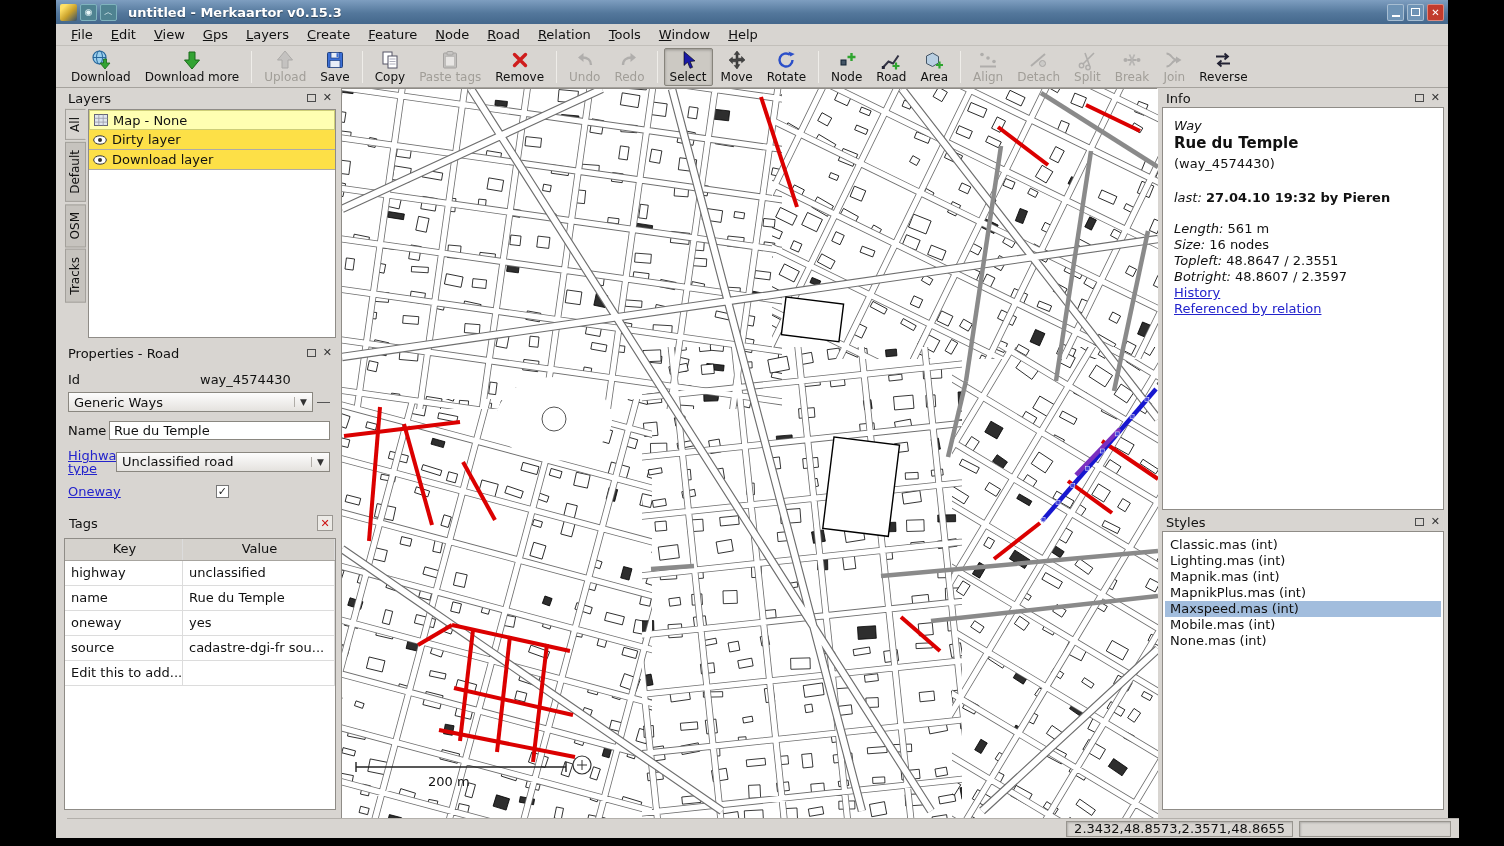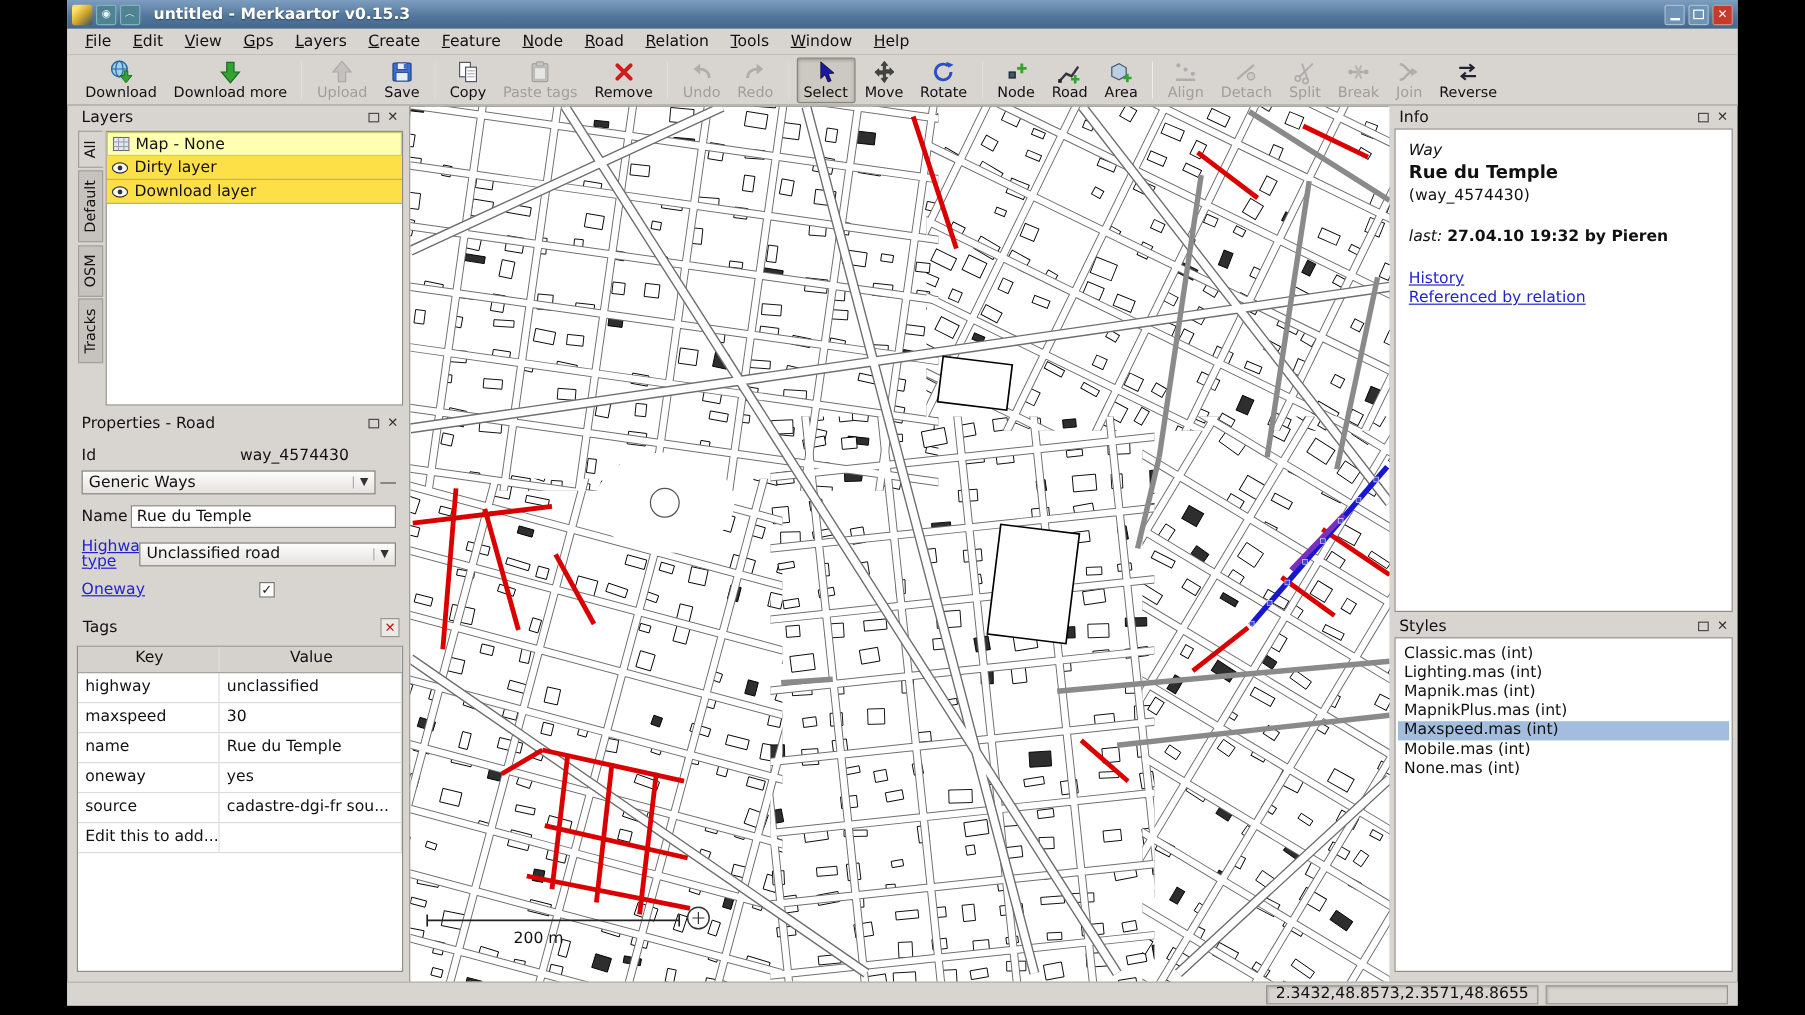--- a/index.html
+++ b/index.html
@@ -93,31 +93,31 @@
 
 
 #info-dock{left:1106px;top:89px;width:282px;height:421px}
 #info-body{position:absolute;left:0;right:0;top:18px;bottom:0;background:#fff;border:1px solid #8f8c87;
   padding:10px 11px;overflow:hidden}
 .info-kind{font-style:italic;margin-bottom:1px}
 .info-name{font-size:15px;font-weight:bold;margin:1px 0 4px}
 .info-id{margin-bottom:19px}
 .info-last{margin-bottom:16px}
 .info-field{line-height:16px}
-#info-links{margin-top:20px}
+#info-links{margin-top:0}
 .info-link{display:block;color:#2323cc;text-decoration:underline;line-height:16px}
 
 
 #styles-dock{left:1106px;top:513px;width:282px;height:297px}
 #styles-list{position:absolute;left:0;right:0;top:18px;bottom:0;background:#fff;border:1px solid #8f8c87;padding:5px 2px}
 .style-item{padding:0 5px;line-height:16px;white-space:nowrap}
 .style-item.selected{background:#a2bddd}
 
 
-#statusbar{position:absolute;left:0;top:818px;width:100%;height:20px;background:#d8d5d1;
+#statusbar{position:absolute;left:11px;top:818px;width:100%;height:20px;background:#d8d5d1;
   border-top:1px solid #b3b0ab;display:flex;align-items:center;justify-content:flex-end;gap:6px;padding:0 8px}
 .status-panel{border:1px solid #98958f;box-shadow:inset 1px 1px 2px rgba(0,0,0,.18);height:16px;
   display:flex;align-items:center;padding:0 7px;white-space:nowrap}
 #coord-panel{min-width:212px}
 #grip-panel{width:152px}
 </style>
 </head>
 <body>
 
 <div id="app">
@@ -397,24 +397,20 @@
       <span class="tag-delete">✕</span>
     </div>
     <div id="tags-table">
         <div class="tag-row header">
           <span class="tag-cell">Key</span>
           <span class="tag-cell">Value</span>
         </div>
         <div class="tag-row">
           <span class="tag-cell">highway</span>
           <span class="tag-cell">unclassified</span>
-        </div>
-        <div class="tag-row">
-          <span class="tag-cell">maxspeed</span>
-          <span class="tag-cell">30</span>
         </div>
         <div class="tag-row">
           <span class="tag-cell">name</span>
           <span class="tag-cell">Rue du Temple</span>
         </div>
         <div class="tag-row">
           <span class="tag-cell">oneway</span>
           <span class="tag-cell">yes</span>
         </div>
         <div class="tag-row">
@@ -1474,20 +1470,26 @@
       <span class="dk-close">✕</span>
     </div>
     <div id="info-body">
       <div class="info-kind">Way</div>
       <div class="info-name">Rue du Temple</div>
       <div class="info-id">(way_4574430)</div>
       <div class="info-last">
         <i>last:</i>
         <b>27.04.10 19:32 by Pieren</b>
       </div>
+      <div id="info-fields">
+          <div class="info-field"><i>Length:</i><span> 561 m</span></div>
+          <div class="info-field"><i>Size:</i><span> 16 nodes</span></div>
+          <div class="info-field"><i>Topleft:</i><span> 48.8647 / 2.3551</span></div>
+          <div class="info-field"><i>Botright:</i><span> 48.8607 / 2.3597</span></div>
+        </div>
       <div id="info-links">
           <a class="info-link">History</a>
           <a class="info-link">Referenced by relation</a>
         </div>
     </div>
   </div>
 
   <div class="dock" id="styles-dock">
     <div class="dock-header">
       <span class="dock-title">Styles</span>

